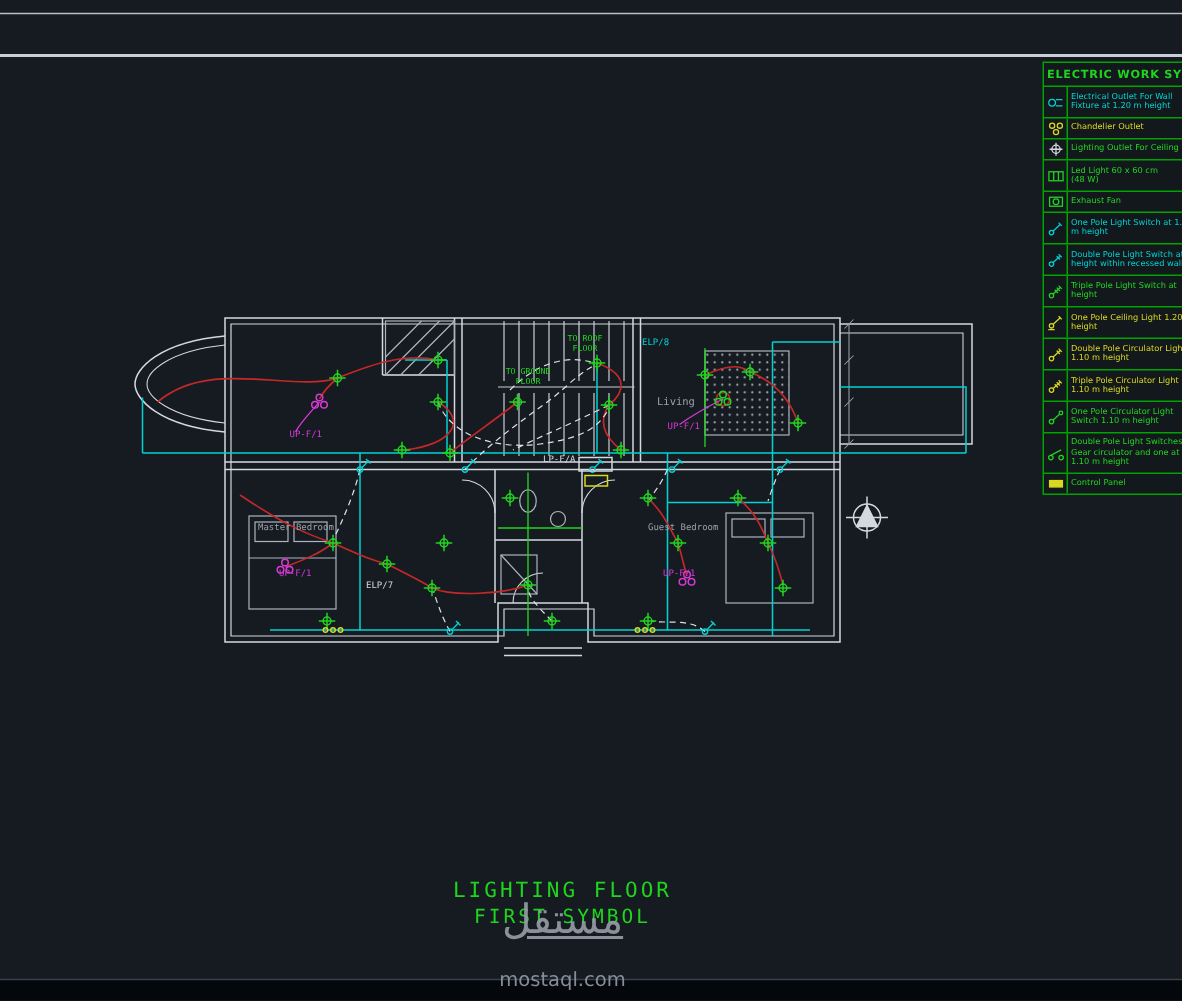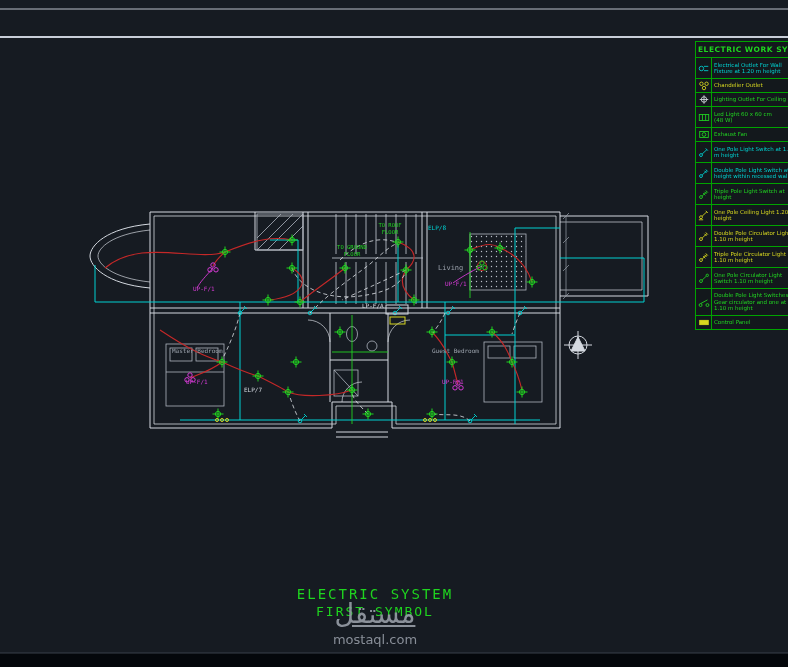--- a/index.html
+++ b/index.html
@@ -29,21 +29,21 @@
 
   
   .title-wrap{position:absolute;top:586px;left:215px;width:320px;text-align:center;
               color:#1fd41f;font-family:"DejaVu Sans Mono",monospace;}
   .t1{font-size:14px;letter-spacing:2px;}
   .t2{font-size:11px;margin-top:3px;letter-spacing:1px;}
   .t3{font-size:13px;margin-top:2px;letter-spacing:2px;}
   .watermark{position:absolute;top:599px;left:255px;width:240px;text-align:center;
              color:#959ba5;}
   .wm-ar{font-size:27px;line-height:30px;font-family:"DejaVu Sans",sans-serif;opacity:.92;text-decoration:underline;}
-  .wm-la{font-size:13px;margin-top:3px;opacity:.9;font-family:"DejaVu Sans",sans-serif;}
+  .wm-la{font-size:13px;margin-top:17px;opacity:.9;font-family:"DejaVu Sans",sans-serif;}
 </style>
 </head>
 <body>
 
 <div class="stage">
 
   
   <svg width="788" height="667" viewBox="0 0 788 667">
     <defs>
       <pattern id="dots" width="5" height="5" patternUnits="userSpaceOnUse">
@@ -449,21 +449,21 @@
           </svg>
         </span>
       <span class="ltxt c-green">
         <span class="ln">Control Panel</span>
         </span>
     </div>
   </div>
 
   
   <div class="title-wrap">
-    <div class="t1">ELECTRIC SYSTEM</div>
+    <div class="t1">LIGHTING FLOOR</div>
     <div class="t3">FIRST SYMBOL</div>
   </div>
 
   
   <div class="watermark">
     <div class="wm-ar">مستقل</div>
     <div class="wm-la">mostaql.com</div>
   </div>
 
 </div>

